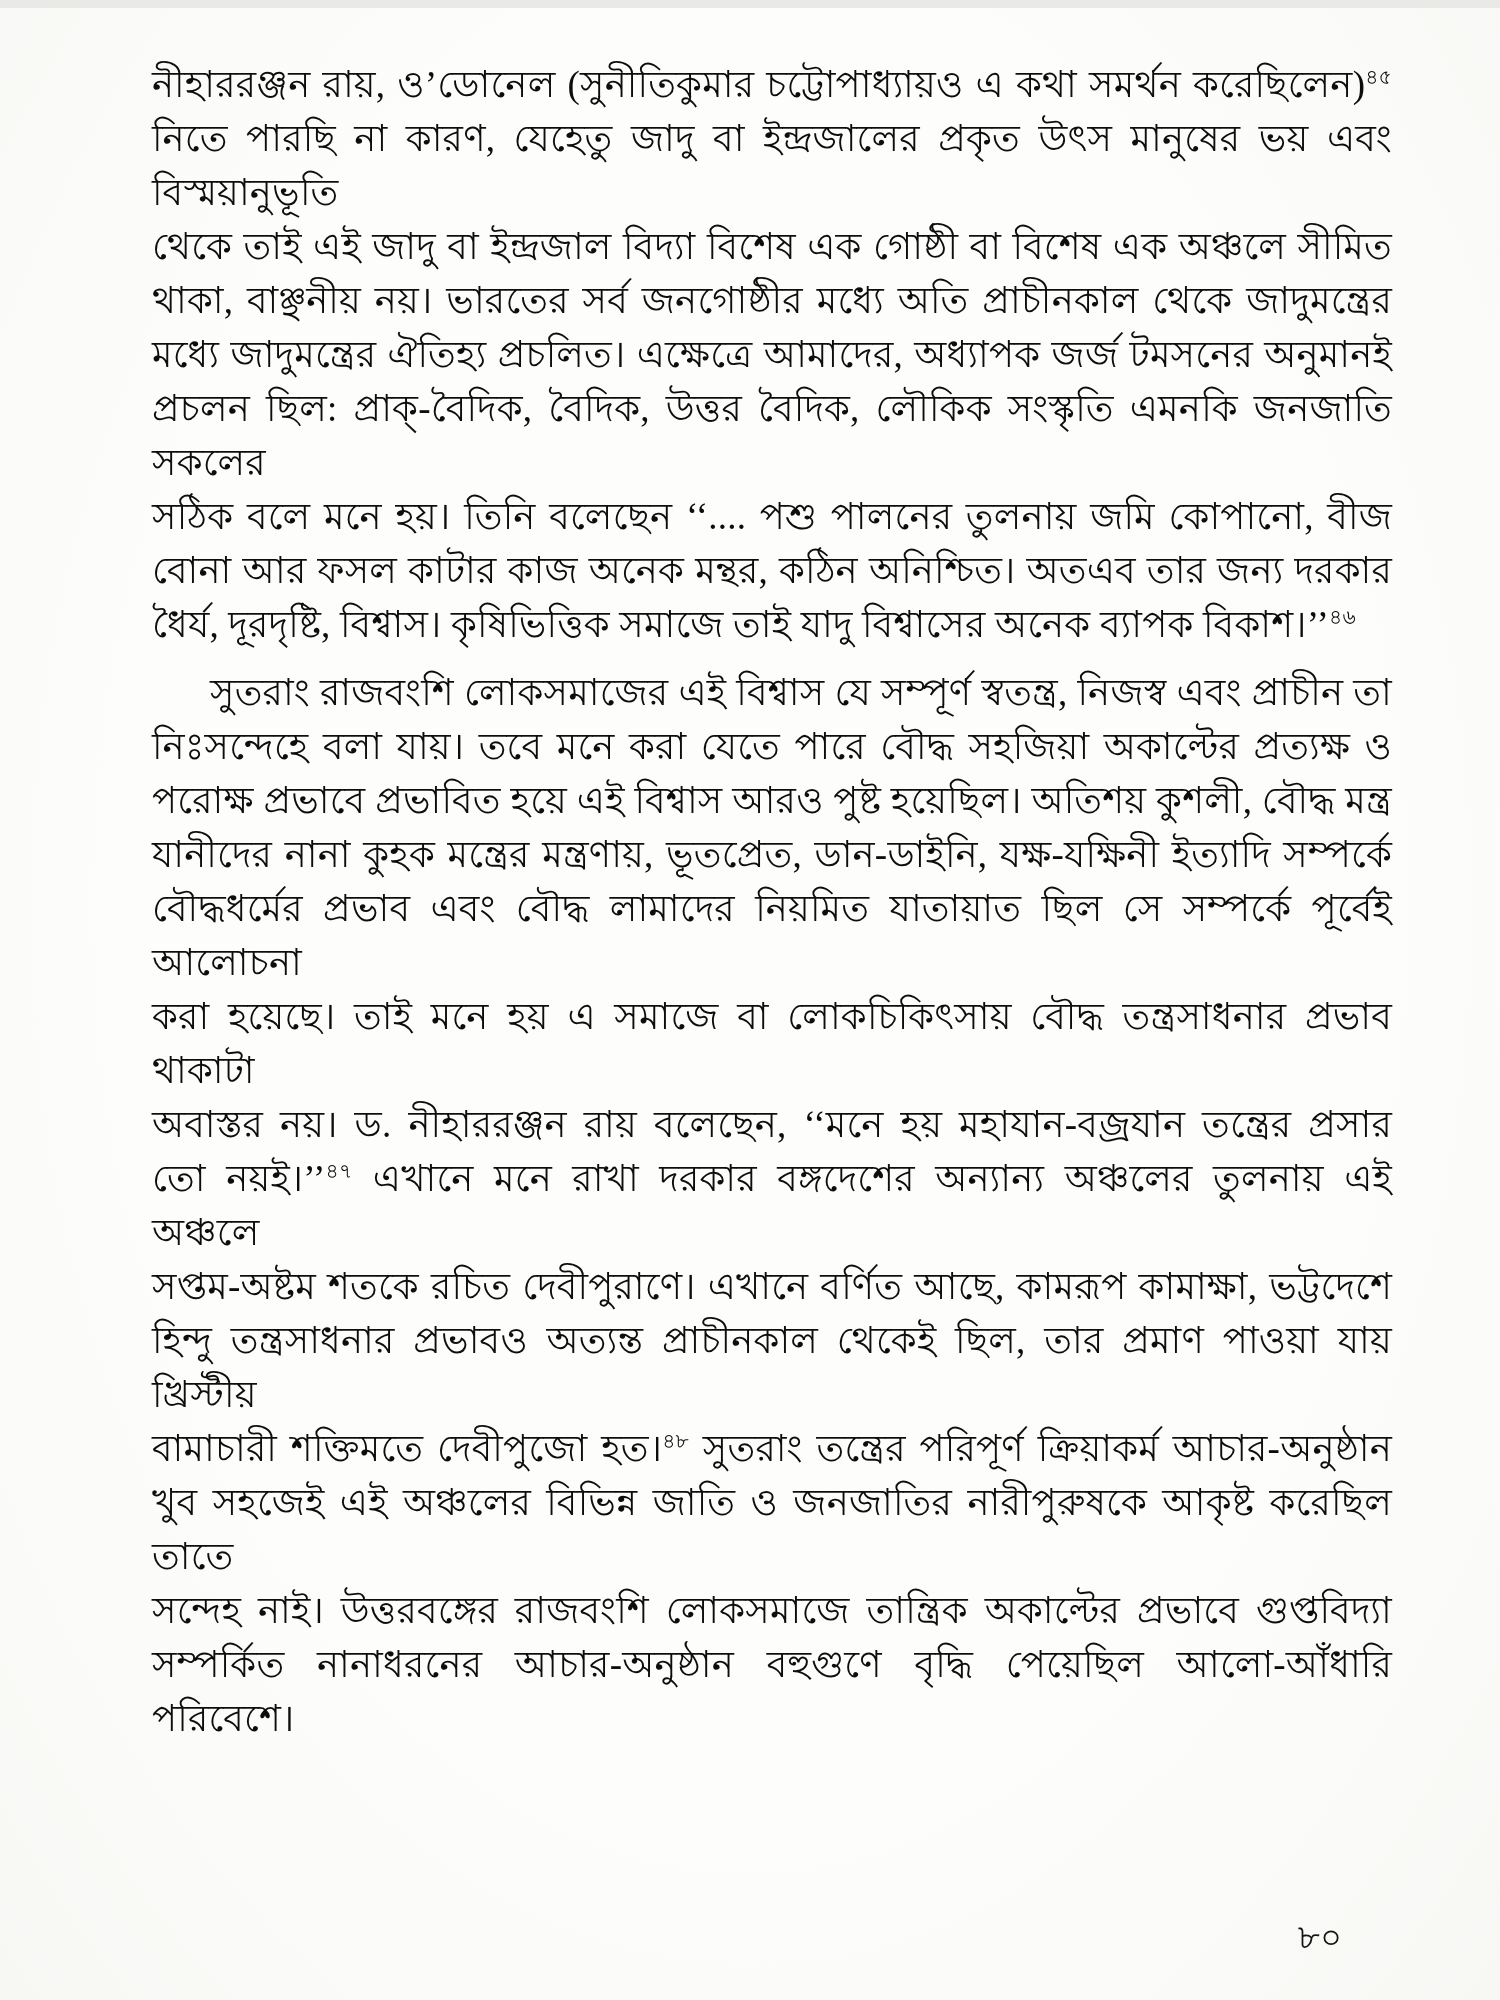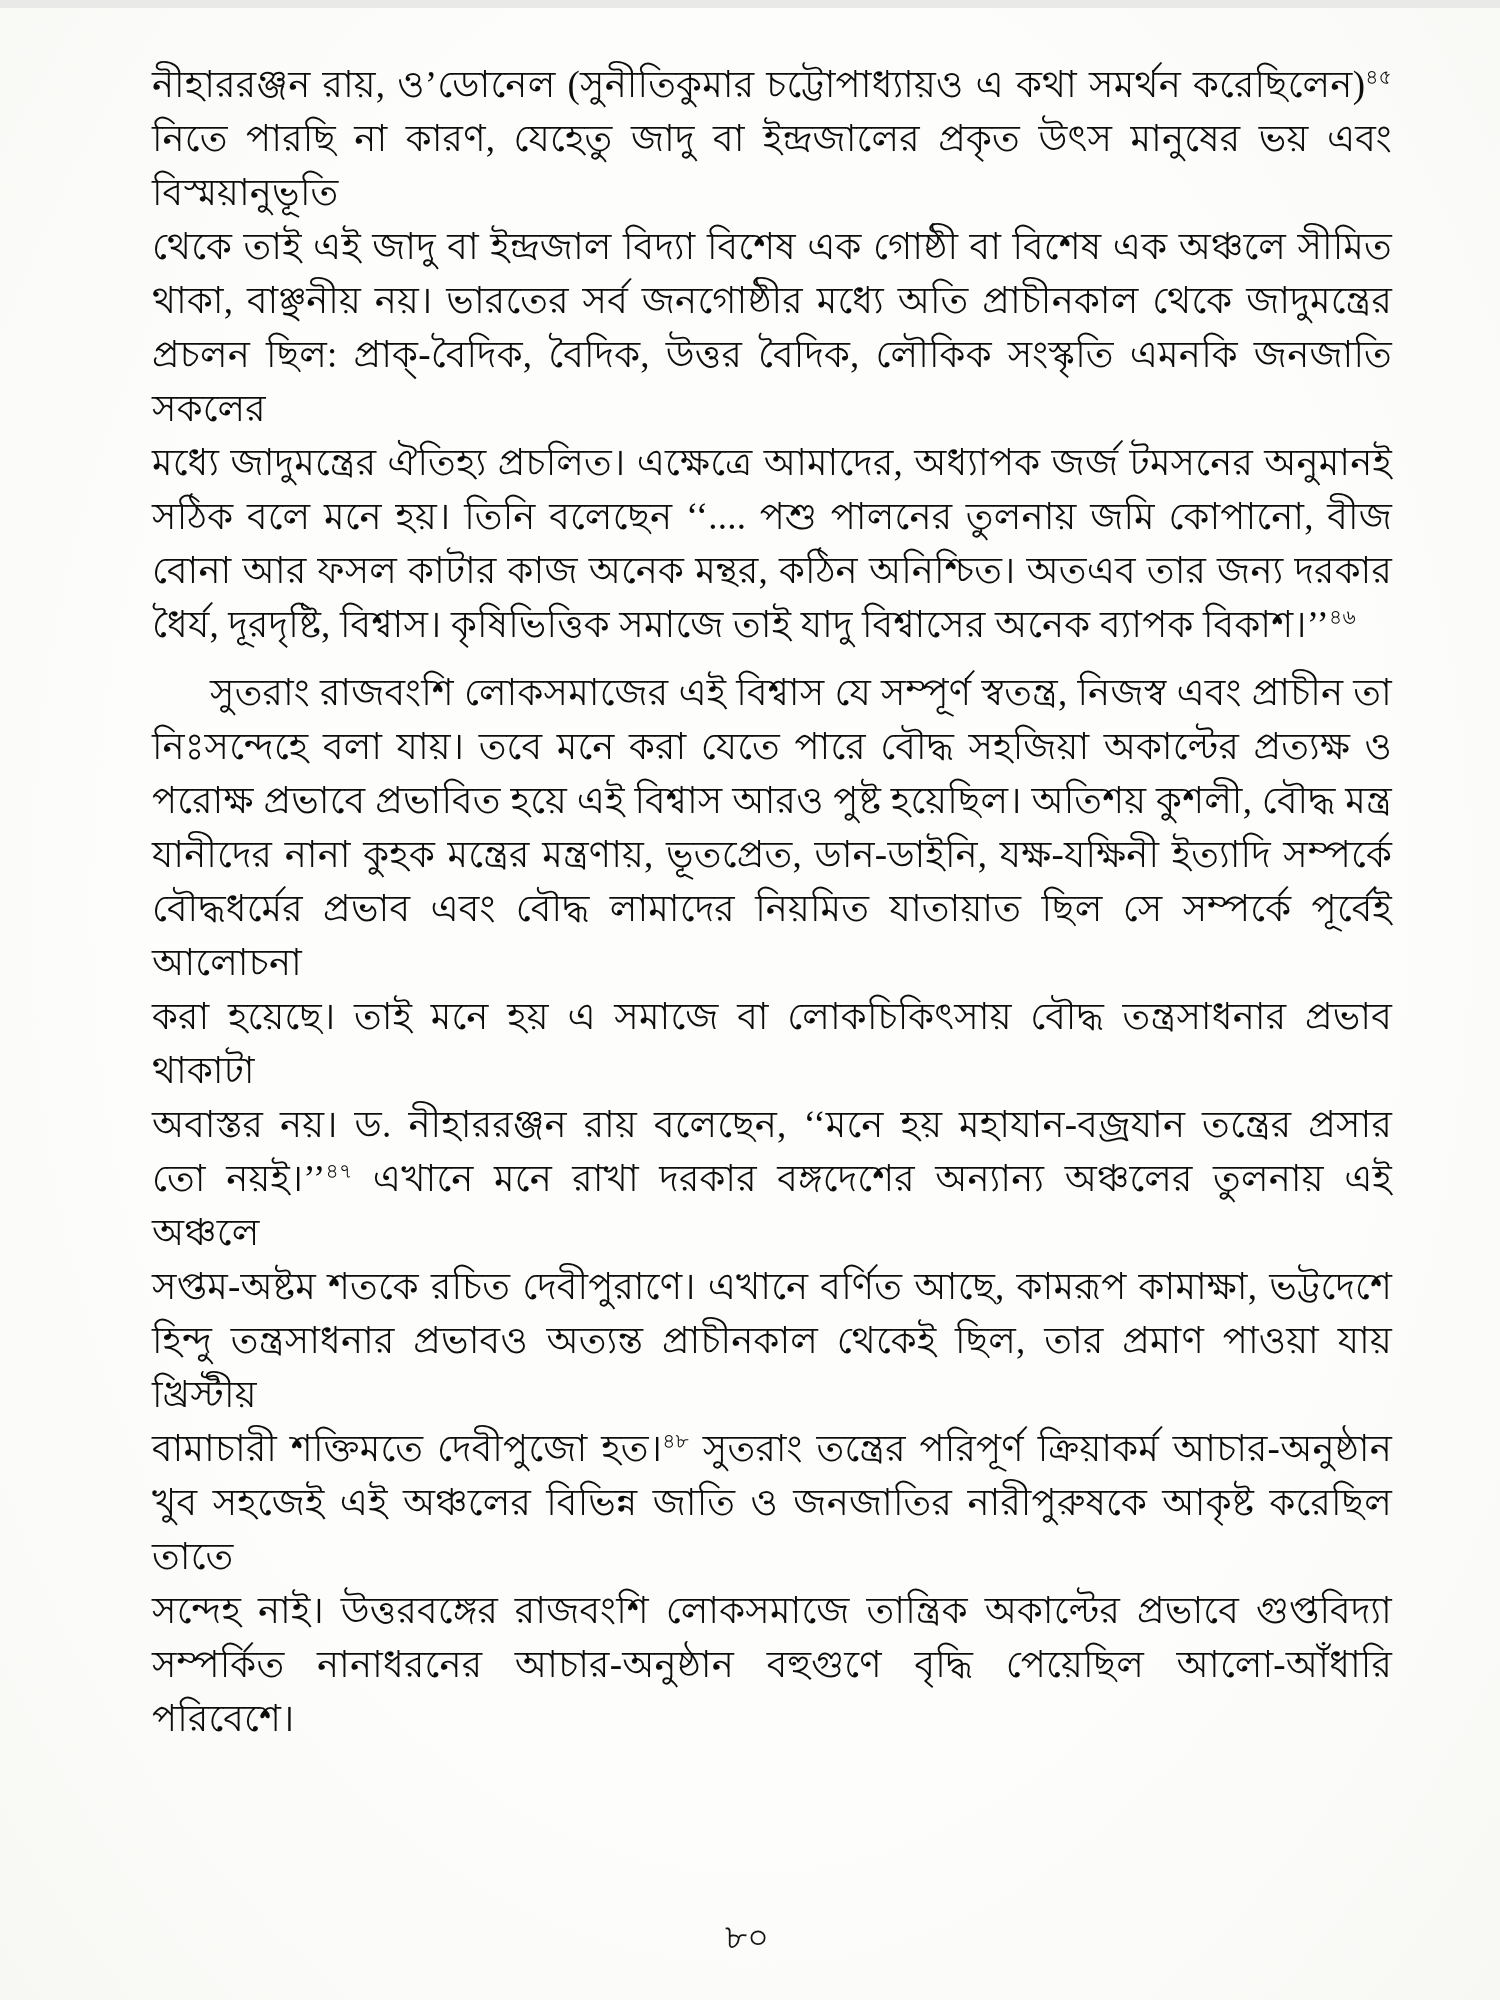--- a/index.html
+++ b/index.html
@@ -46,21 +46,21 @@
   sup {
     font-size: 0.55em;
     line-height: 0;
     vertical-align: super;
   }
   .page-number {
     position: absolute;
     top: 1903px;
     left: 152px;
     width: 1190px;
-    text-align: center;
+    text-align: right;
     font-size: 34px;
     color: #141414;
   }
   .scan-edge-artifact {
     position: absolute;
     left: 290px;
     bottom: 0px;
     width: 960px;
     height: 5px;
     background: #cfcfcc;
@@ -71,22 +71,22 @@
 </head>
 <body>
 
 <div class="page">
   <div class="text-block" id="text-block">
       <div class="paragraph">
         <div class="line">নীহাররঞ্জন রায়, ও’ডোনেল (সুনীতিকুমার চট্টোপাধ্যায়ও এ কথা সমর্থন করেছিলেন)<sup>৪৫</sup></div>
         <div class="line">নিতে পারছি না কারণ, যেহেতু জাদু বা ইন্দ্রজালের প্রকৃত উৎস মানুষের ভয় এবং বিস্ময়ানুভূতি</div>
         <div class="line">থেকে তাই এই জাদু বা ইন্দ্রজাল বিদ্যা বিশেষ এক গোষ্ঠী বা বিশেষ এক অঞ্চলে সীমিত</div>
         <div class="line">থাকা, বাঞ্ছনীয় নয়। ভারতের সর্ব জনগোষ্ঠীর মধ্যে অতি প্রাচীনকাল থেকে জাদুমন্ত্রের</div>
+        <div class="line">মধ্যে জাদুমন্ত্রের ঐতিহ্য প্রচলিত। এক্ষেত্রে আমাদের, অধ্যাপক জর্জ টমসনের অনুমানই</div>
         <div class="line">প্রচলন ছিল: প্রাক্-বৈদিক, বৈদিক, উত্তর বৈদিক, লৌকিক সংস্কৃতি এমনকি জনজাতি সকলের</div>
-        <div class="line">মধ্যে জাদুমন্ত্রের ঐতিহ্য প্রচলিত। এক্ষেত্রে আমাদের, অধ্যাপক জর্জ টমসনের অনুমানই</div>
         <div class="line">সঠিক বলে মনে হয়। তিনি বলেছেন ‘‘.... পশু পালনের তুলনায় জমি কোপানো, বীজ</div>
         <div class="line">বোনা আর ফসল কাটার কাজ অনেক মন্থর, কঠিন অনিশ্চিত। অতএব তার জন্য দরকার</div>
         <div class="line last">ধৈর্য, দূরদৃষ্টি, বিশ্বাস। কৃষিভিত্তিক সমাজে তাই যাদু বিশ্বাসের অনেক ব্যাপক বিকাশ।’’<sup>৪৬</sup></div>
       </div>
       <div class="paragraph indent">
         <div class="line">সুতরাং রাজবংশি লোকসমাজের এই বিশ্বাস যে সম্পূর্ণ স্বতন্ত্র, নিজস্ব এবং প্রাচীন তা</div>
         <div class="line">নিঃসন্দেহে বলা যায়। তবে মনে করা যেতে পারে বৌদ্ধ সহজিয়া অকাল্টের প্রত্যক্ষ ও</div>
         <div class="line">পরোক্ষ প্রভাবে প্রভাবিত হয়ে এই বিশ্বাস আরও পুষ্ট হয়েছিল। অতিশয় কুশলী, বৌদ্ধ মন্ত্র</div>
         <div class="line">যানীদের নানা কুহক মন্ত্রের মন্ত্রণায়, ভূতপ্রেত, ডান-ডাইনি, যক্ষ-যক্ষিনী ইত্যাদি সম্পর্কে</div>
         <div class="line">বৌদ্ধধর্মের প্রভাব এবং বৌদ্ধ লামাদের নিয়মিত যাতায়াত ছিল সে সম্পর্কে পূর্বেই আলোচনা</div>

